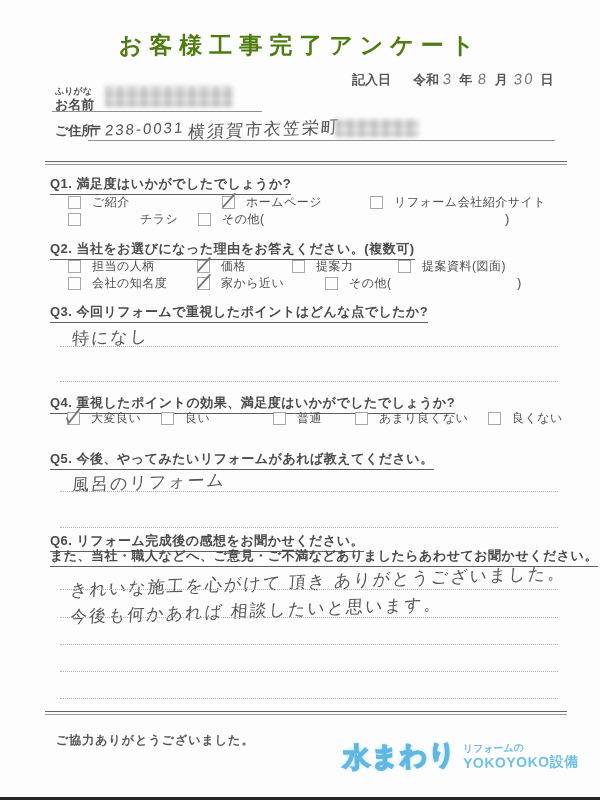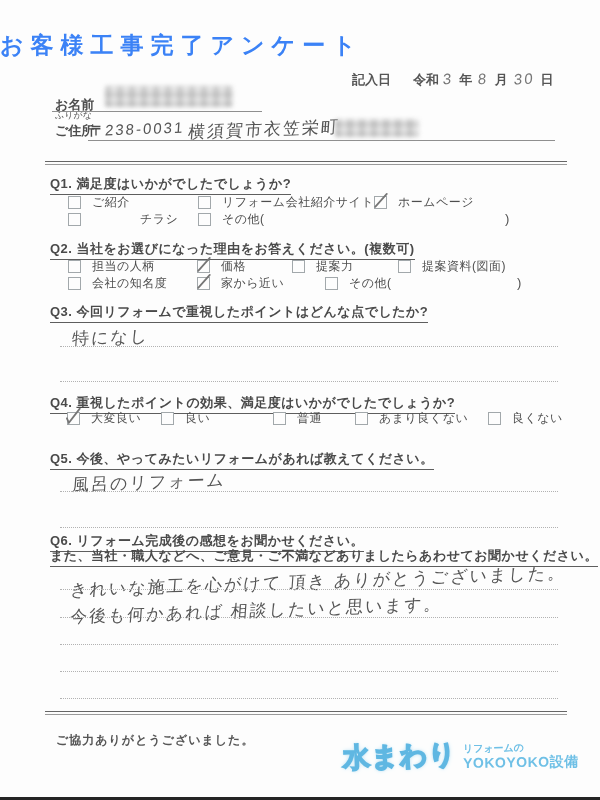--- a/index.html
+++ b/index.html
@@ -4,33 +4,33 @@
 <style>
   html,body{margin:0;padding:0;background:#e9e9e9;}
   .paper{
     position:relative;width:600px;height:800px;margin:0 auto;
     background:#fdfdfd;overflow:hidden;
     font-family:"Liberation Sans","DejaVu Sans",sans-serif;
     color:#4d4d4d;
   }
   .abs{position:absolute;}
   .title{
-    width:100%;font-size:23px;font-weight:bold;
-    letter-spacing:7px;color:#3b82f6;
+    width:100%;text-align:center;font-size:23px;font-weight:bold;
+    letter-spacing:7px;color:#4d7c0f;
   }
   .dateline{display:flex;align-items:baseline;font-size:13px;font-weight:bold;color:#555;}
   .dateline .lbl{margin-right:22px;}
   .dateline .unit{margin:0 2px;}
   .hand{
     color:#555;font-weight:normal;
     transform:rotate(-2deg) skewX(-6deg);
     letter-spacing:2px;white-space:nowrap;
   }
   .hand-num{font-size:15px;color:#777;margin:0 4px;}
-  .small-lbl{font-size:9px;font-weight:normal;color:#555;margin-top:24px;}
+  .small-lbl{font-size:9px;font-weight:bold;color:#555;}
   .field-lbl{font-size:13px;font-weight:bold;color:#4d4d4d;}
   .blur-block{
     background:
       repeating-linear-gradient(90deg,#c9c9c9 0 6px,#ececec 6px 12px),
       repeating-linear-gradient(0deg,#d6d6d6 0 5px,#f2f2f2 5px 10px);
     background-blend-mode:multiply;
     filter:blur(2px);border-radius:2px;opacity:.75;
   }
   .solidline{border-bottom:1px solid #8f8f8f;}
   .dblrule{height:2px;border-top:1px solid #666;border-bottom:1px solid #9a9a9a;}
@@ -93,36 +93,36 @@
   <div class="abs hand" style="top:120px;left:105px;font-size:15px;">238-0031</div>
   <div class="abs hand answer" style="top:118px;left:188px;">横須賀市衣笠栄町</div>
   <div class="abs solidline" style="top:140px;left:88px;width:467px;"></div>
   <div class="abs blur-block" style="top:119px;left:335px;width:84px;height:18px;"></div>
 
   <div class="abs dblrule" style="top:161px;left:45px;width:522px;"></div>
 
   <div class="abs" style="top:174px;left:50px;">
     <span class="qtitle">Q1. 満足度はいかがでしたでしょうか?</span>
   </div>
-  <div class="abs optrow" style="top:194px;left:68px;width:500px;">
+  <div class="abs optrow" style="top:194px;left:68px;width:500px;gap:24px;">
     <span class="opt" style="width:130px;">
       <span class="cb"></span>
       <span class="optlabel">ご紹介</span>
     </span>
+    <span class="opt" style="width:124px;">
+      <span class="cb checked">
+          <svg class="mark" viewBox="0 0 14 14">
+            <path d="M2.5 11.5 L11.5 1.5"></path>
+          </svg>
+        </span>
+      <span class="optlabel">ホームページ</span>
+    </span>
     <span class="opt">
       <span class="cb"></span>
       <span class="optlabel">リフォーム会社紹介サイト</span>
-    </span>
-    <span class="opt" style="width:124px;">
-      <span class="cb checked">
-          <svg class="mark" viewBox="0 0 14 14">
-            <path d="M2.5 11.5 L11.5 1.5"></path>
-          </svg>
-        </span>
-      <span class="optlabel">ホームページ</span>
     </span>
   </div>
   <div class="abs optrow" style="top:211px;left:68px;width:500px;">
     <span class="opt" style="width:130px;gap:48px;">
       <span class="cb"></span>
       <span class="optlabel">チラシ</span>
     </span>
     <span class="opt">
       <span class="cb"></span>
       <span class="optlabel">その他(</span>

